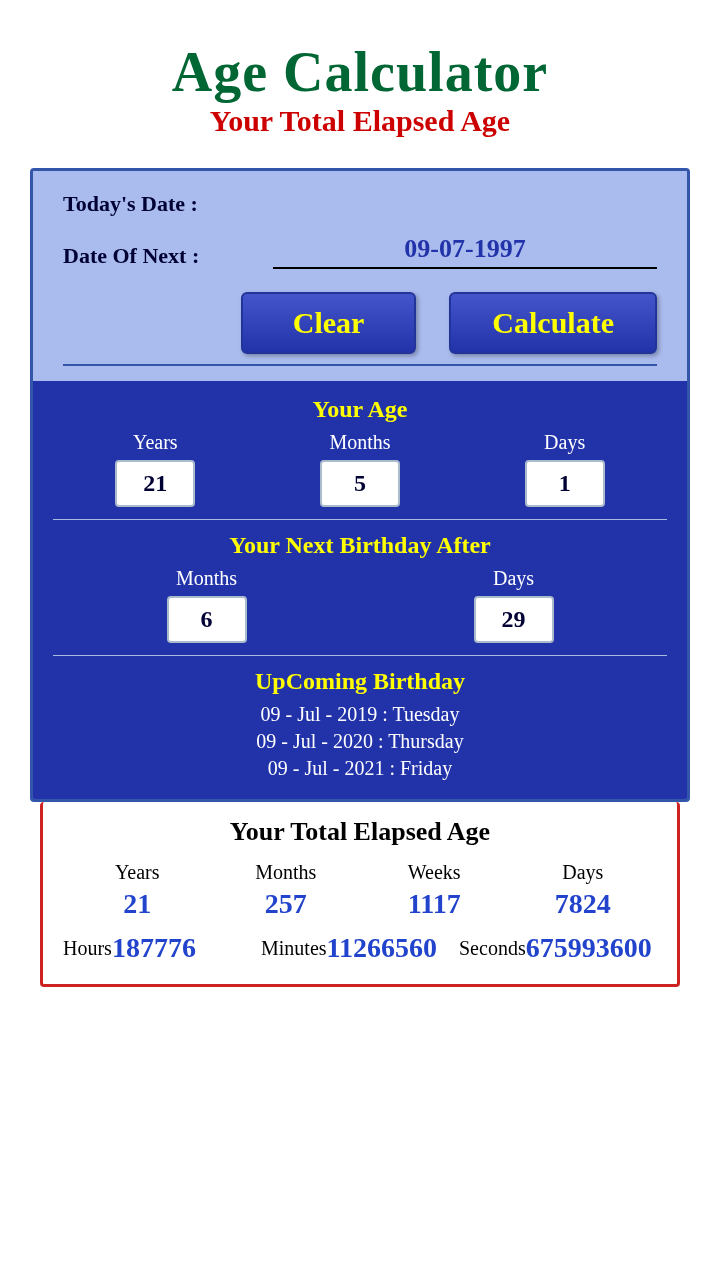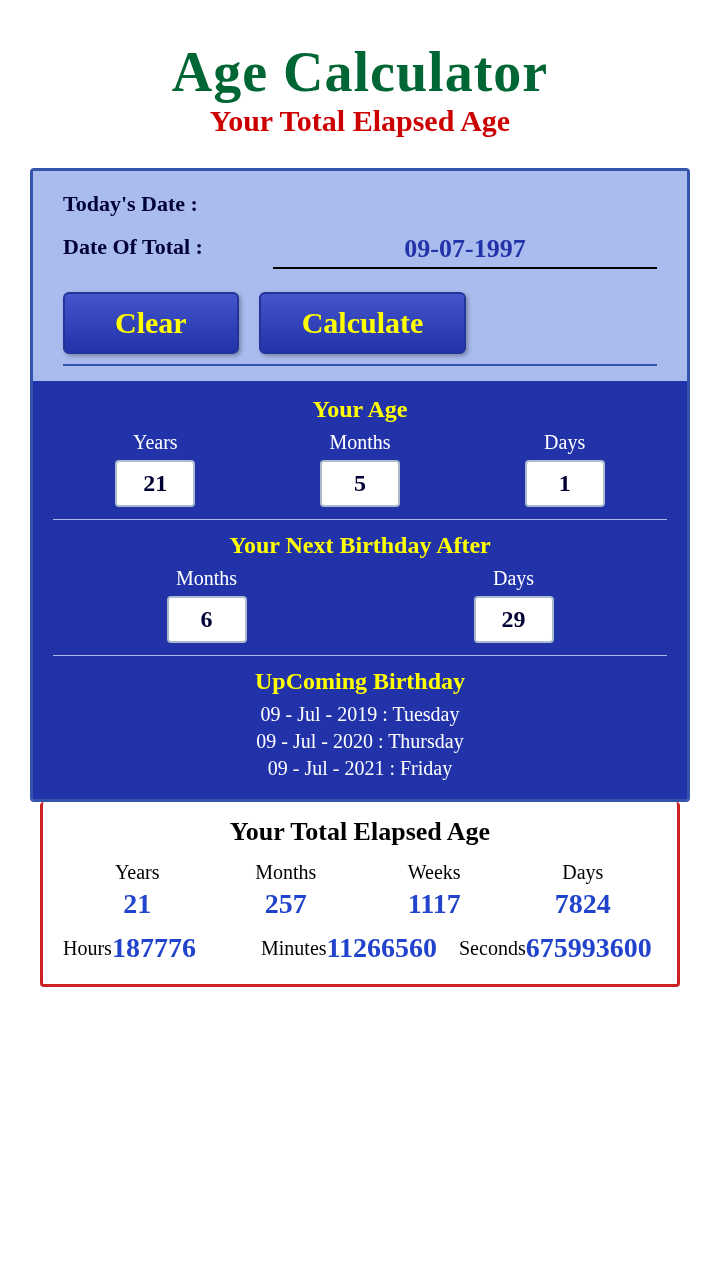--- a/index.html
+++ b/index.html
@@ -31,21 +31,21 @@
       margin-bottom: 30px;
     }
 
     .top-section {
       background: #aabbee;
       padding: 20px 30px 15px 30px;
     }
 
     .date-row {
       display: flex;
-      align-items: flex-start;
+      align-items: flex-end;
       margin-bottom: 5px;
       padding-bottom: 5px;
     }
 
     .date-label {
       font-size: 22px;
       font-weight: bold;
       color: #000033;
       min-width: 200px;
     }
@@ -56,22 +56,22 @@
       color: #2233aa;
       flex: 1;
       text-align: center;
       border-bottom: 2px solid #000;
       padding-bottom: 3px;
       margin-left: 10px;
     }
 
     .buttons-row {
       display: flex;
-      justify-content: flex-start;
-      gap: 20px;
+      justify-content: flex-end;
+      gap: 33px;
       margin: 18px 0 10px 0;
     }
 
     .btn-clear {
       background: linear-gradient(to bottom, #4455cc, #2233aa);
       border: 2px solid #223399;
       border-radius: 6px;
       color: #ffff00;
       font-size: 30px;
       font-weight: bold;
@@ -241,21 +241,21 @@
 
 <div class="outer-card">
 
   <div class="top-section">
 
     <div class="date-row">
       <span class="date-label">Today's Date :</span>
     </div>
 
     <div class="date-row" style="margin-top:12px;">
-      <span class="date-label">Date Of Total :</span>
+      <span class="date-label">Date Of Next :</span>
       <span class="date-value">09-07-1997</span>
     </div>
 
     <div class="buttons-row">
       <button class="btn-clear">Clear</button>
       <button class="btn-calculate">Calculate</button>
     </div>
 
     <hr class="divider">
   </div>

